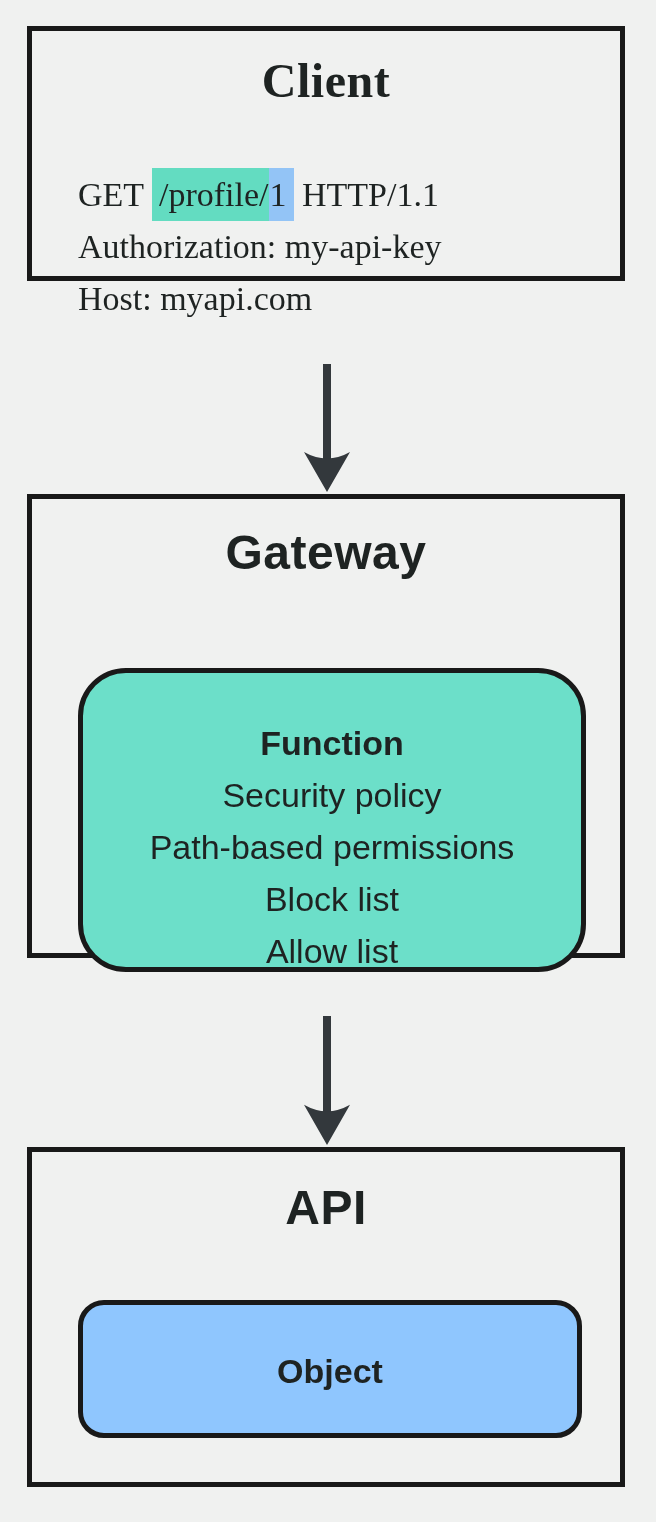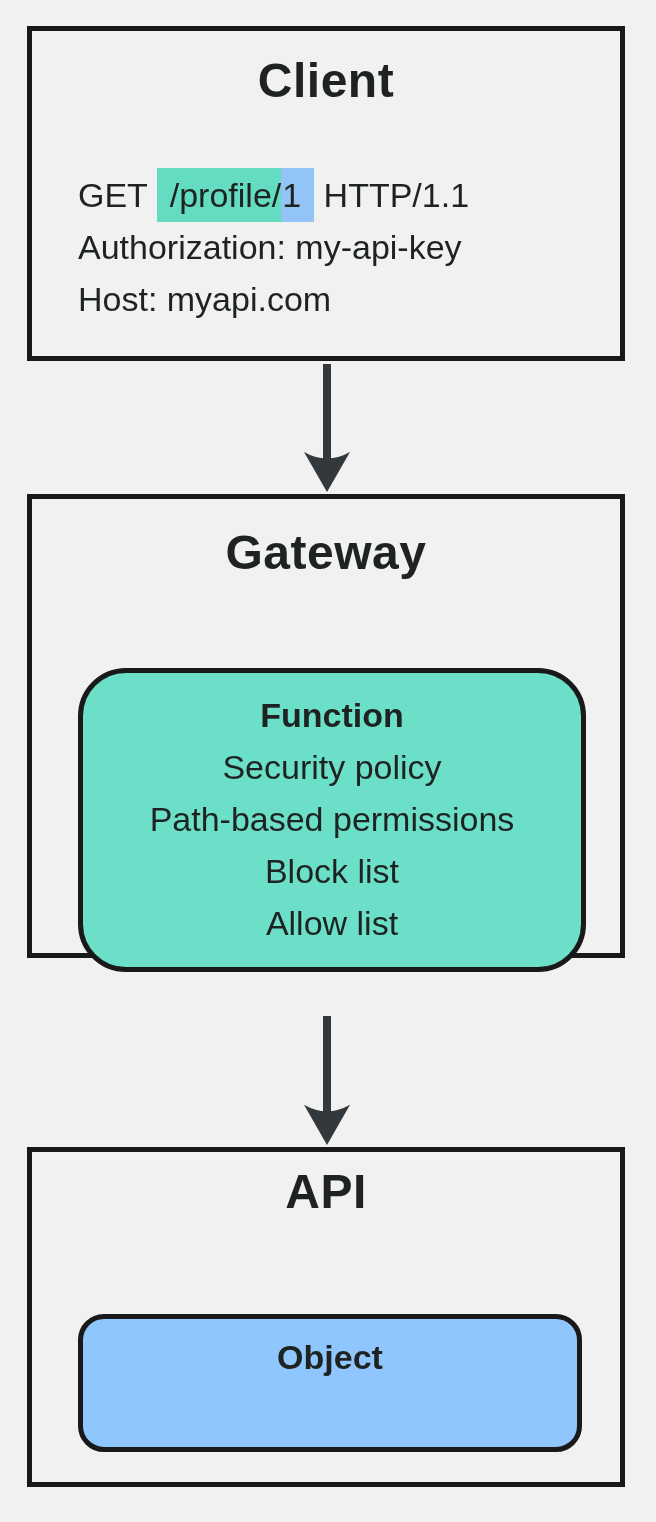--- a/index.html
+++ b/index.html
@@ -32,58 +32,58 @@
     background: var(--background);
   }
   .node-title {
     text-align: center;
     font-weight: bold;
     font-size: 48px;
     line-height: 56px;
     letter-spacing: 0.5px;
   }
   
-  #client { top: 26px; height: 335px; }
+  #client { top: 26px; height: 255px; font-family: Liberation Serif, serif; }
   #client .node-title { margin-top: 22px; }
   .request-block {
     position: absolute;
     left: 46px;
     top: 138px;
     font-size: 34px;
     line-height: 52px;
     white-space: nowrap;
   }
   .hl {
-    padding: 8px 13px;
+    padding: 8px 7px;
   }
   .hl-path { background: var(--highlight-teal); padding-right: 0; }
   .hl-id   { background: var(--highlight-blue); padding-left: 1px; }
   
   #gateway { top: 494px; height: 464px; }
   #gateway .node-title { margin-top: 26px; }
   .inner-box {
     position: absolute;
     border: 5px solid var(--box-border);
     text-align: center;
     font-size: 34px;
     line-height: 52px;
   }
-  .inner-box .inner-title { font-weight: bold; }
+  .inner-box .inner-title { font-weight: bold; margin-top: 28px; }
   #function-box {
     left: 46px; top: 169px;
     width: 508px; height: 304px;
     border-radius: 48px;
     background: var(--teal);
     padding-top: 16px;
   }
   
   #api { top: 1147px; height: 340px; }
-  #api .node-title { margin-top: 12px; }
+  #api .node-title { margin-top: 28px; }
   #object-box {
-    left: 46px; top: 162px;
+    left: 46px; top: 148px;
     width: 504px; height: 138px;
     border-radius: 26px;
     background: var(--blue);
     padding-top: 12px;
   }
   
   .flow-arrow { position: absolute; left: 303px; width: 48px; }
   #arrow-1 { top: 364px; height: 128px; }
   #arrow-2 { top: 1016px; height: 129px; }
   .flow-arrow svg { display: block; width: 100%; height: 100%; }

